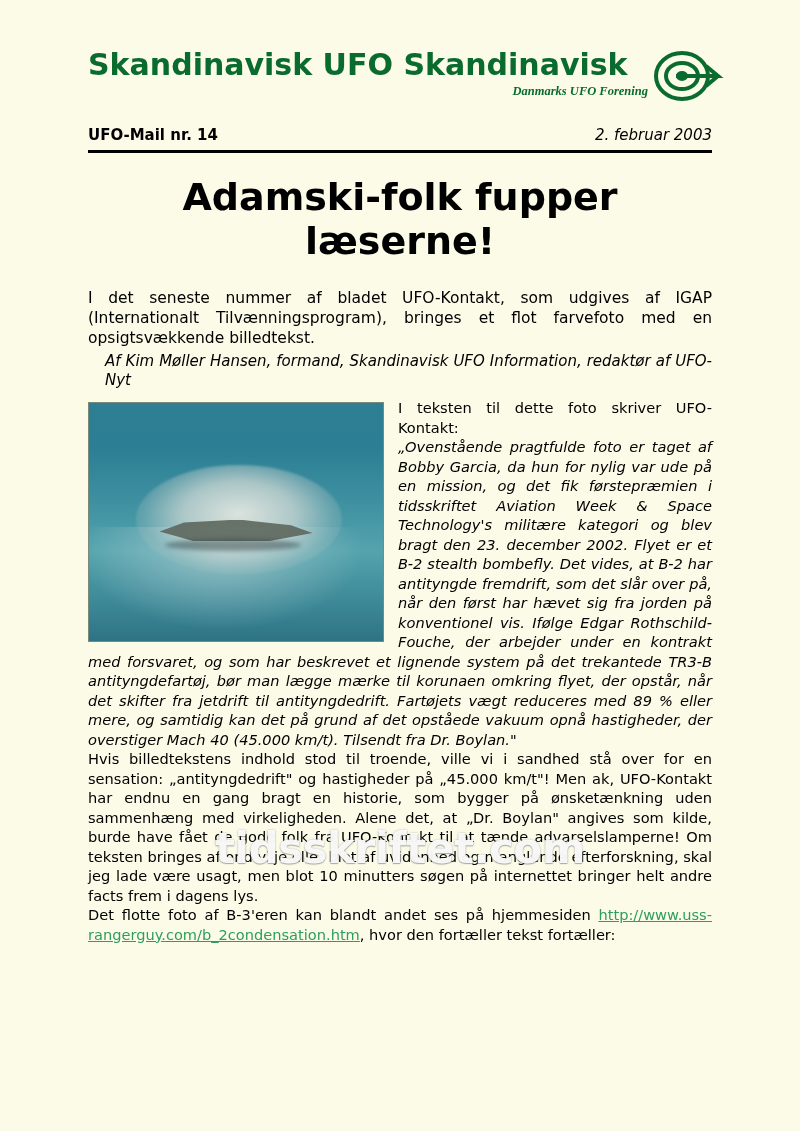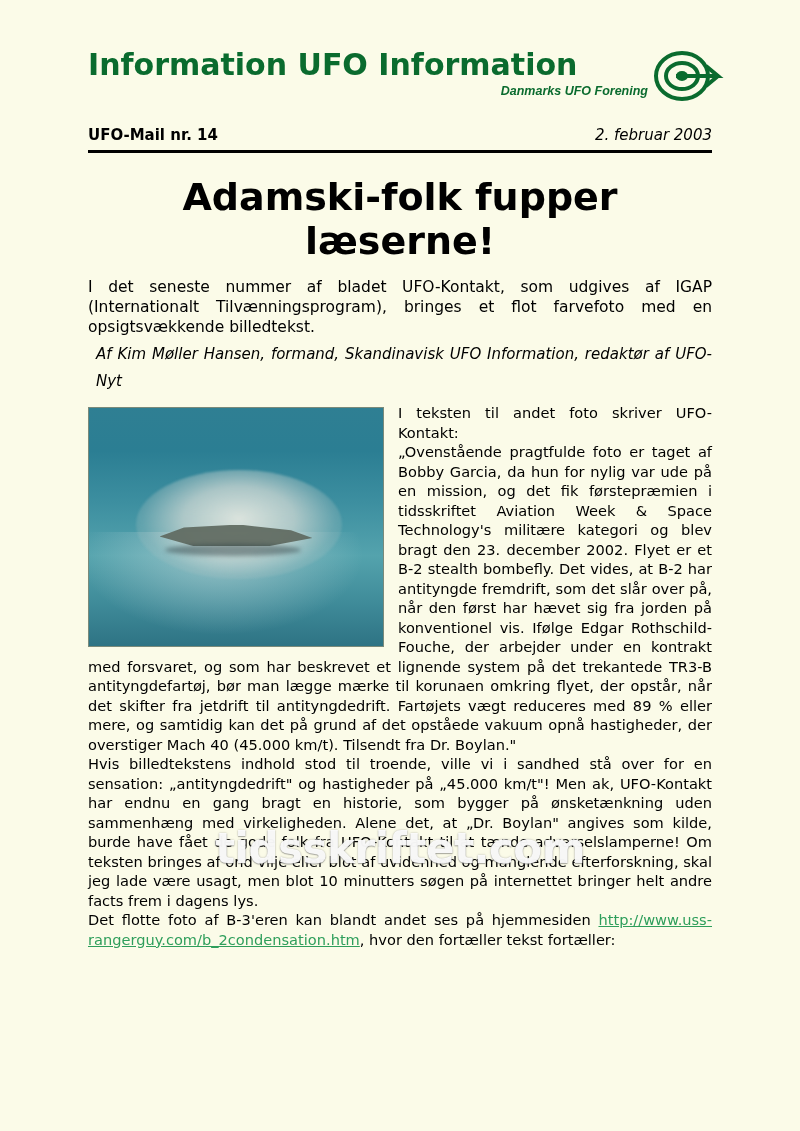--- a/index.html
+++ b/index.html
@@ -35,21 +35,21 @@
   .masthead-title {
     font-family: "DejaVu Sans", sans-serif;
     font-weight: bold;
     font-size: 30px;
     color: #0a6b2e;
     letter-spacing: 0px;
     line-height: 34px;
     margin: 0;
   }
   .masthead-sub {
-    font-family: Liberation Sans, sans-serif;
+    font-family: Liberation Serif, serif;
     font-style: italic;
     font-weight: bold;
     font-size: 12.5px;
     color: #0a6b2e;
     text-align: right;
     width: 560px;
     margin-top: 2px;
   }
   .logo {
     position: absolute;
@@ -76,37 +76,37 @@
   .rule {
     border: none;
     border-top: 3px solid #000;
     margin: 6px 0 0 0;
   }
   .headline {
     font-size: 38px;
     font-weight: bold;
     text-align: center;
     line-height: 44px;
-    margin: 22px 0 14px 0;
+    margin: 22px 0 25px 0;
     color: #000;
   }
   .lead {
     font-size: 15.5px;
     font-weight: normal;
     text-align: justify;
     line-height: 20px;
     margin: 0 0 4px 0;
     color: #000;
   }
   .byline {
     font-size: 15px;
     font-style: italic;
     text-align: justify;
-    line-height: 27px;
-    margin: 0 0 8px 8px;
+    line-height: 19px;
+    margin: 0 0 8px 17px;
     color: #000;
   }
   .flow {
     font-size: 14.6px;
     line-height: 19.5px;
     text-align: justify;
     color: #000;
   }
   .figure {
     float: left;
@@ -150,20 +150,21 @@
     position: absolute;
     left: 26%;
     top: 57%;
     width: 46%;
     height: 5%;
     background: rgba(40,60,65,0.45);
     border-radius: 50%;
     filter: blur(2px);
   }
   .italic {
+    font-style: italic;
   }
   .link {
     color: #2e9e5b;
     text-decoration: underline;
   }
   .watermark {
     position: absolute;
     left: 40px;
     top: 824px;
     width: 720px;
@@ -180,21 +181,21 @@
   .para { margin-top: 0; }
 </style>
 </head>
 <body>
 
 <div class="page">
 
   <div class="content">
 
     <div class="masthead">
-      <div class="masthead-title">Information UFO Information</div>
+      <div class="masthead-title">Skandinavisk UFO Skandinavisk</div>
       <div class="masthead-sub">Danmarks UFO Forening</div>
       <svg class="logo" viewBox="0 0 78 52">
         <ellipse cx="36" cy="26" rx="26" ry="23" fill="none" stroke="#0a6b2e" stroke-width="4"></ellipse>
         <ellipse cx="36" cy="26" rx="16" ry="13" fill="none" stroke="#0a6b2e" stroke-width="4"></ellipse>
         <ellipse cx="36" cy="26" rx="6" ry="5" fill="#0a6b2e"></ellipse>
         <path d="M30 26 L72 26 L60 16 L72 26 L60 36" fill="none" stroke="#0a6b2e" stroke-width="4"></path>
       </svg>
     </div>
 
     <div class="issue-row">
@@ -210,21 +211,21 @@
     <p class="byline">Af Kim Møller Hansen, formand, Skandinavisk UFO Information, redaktør af UFO-Nyt</p>
 
     <div class="flow">
       <div class="figure">
         <div class="sea-haze"></div>
         <div class="vapor"></div>
         <div class="jet"></div>
         <div class="jet-shadow"></div>
       </div>
 
-      <p class="para">I teksten til andet foto skriver UFO-Kontakt:</p>
+      <p class="para">I teksten til dette foto skriver UFO-Kontakt:</p>
       <p class="para italic">„Ovenstående pragtfulde foto er taget af Bobby Garcia, da hun for nylig var ude på en mission, og det fik førstepræmien i tidsskriftet Aviation Week &amp; Space Technology's militære kategori og blev bragt den 23. december 2002. Flyet er et B-2 stealth bombefly. Det vides, at B-2 har antityngde fremdrift, som det slår over på, når den først har hævet sig fra jorden på konventionel vis. Ifølge Edgar Rothschild-Fouche, der arbejder under en kontrakt med forsvaret, og som har beskrevet et lignende system på det trekantede TR3-B antityngdefartøj, bør man lægge mærke til korunaen omkring flyet, der opstår, når det skifter fra jetdrift til antityngdedrift. Fartøjets vægt reduceres med 89 % eller mere, og samtidig kan det på grund af det opståede vakuum opnå hastigheder, der overstiger Mach 40 (45.000 km/t). Tilsendt fra Dr. Boylan."</p>
       <p class="para">Hvis billedtekstens indhold stod til troende, ville vi i sandhed stå over for en sensation: „antityngdedrift" og hastigheder på „45.000 km/t"! Men ak, UFO-Kontakt har endnu en gang bragt en historie, som bygger på ønsketænkning uden sammenhæng med virkeligheden. Alene det, at „Dr. Boylan" angives som kilde, burde have fået de gode folk fra UFO-Kontakt til at tænde advarselslamperne! Om teksten bringes af ond vilje eller blot af uvidenhed og manglende efterforskning, skal jeg lade være usagt, men blot 10 minutters søgen på internettet bringer helt andre facts frem i dagens lys.</p>
       <p class="para"><span>Det flotte foto af B-3'eren kan blandt andet ses på hjemmesiden </span><a class="link" href="#">http://www.uss-rangerguy.com/b_2condensation.htm</a><span>, hvor den fortæller tekst fortæller:</span></p>
     </div>
 
   </div>
 
   <div class="watermark">tidsskriftet.com</div>
 
 </div>

